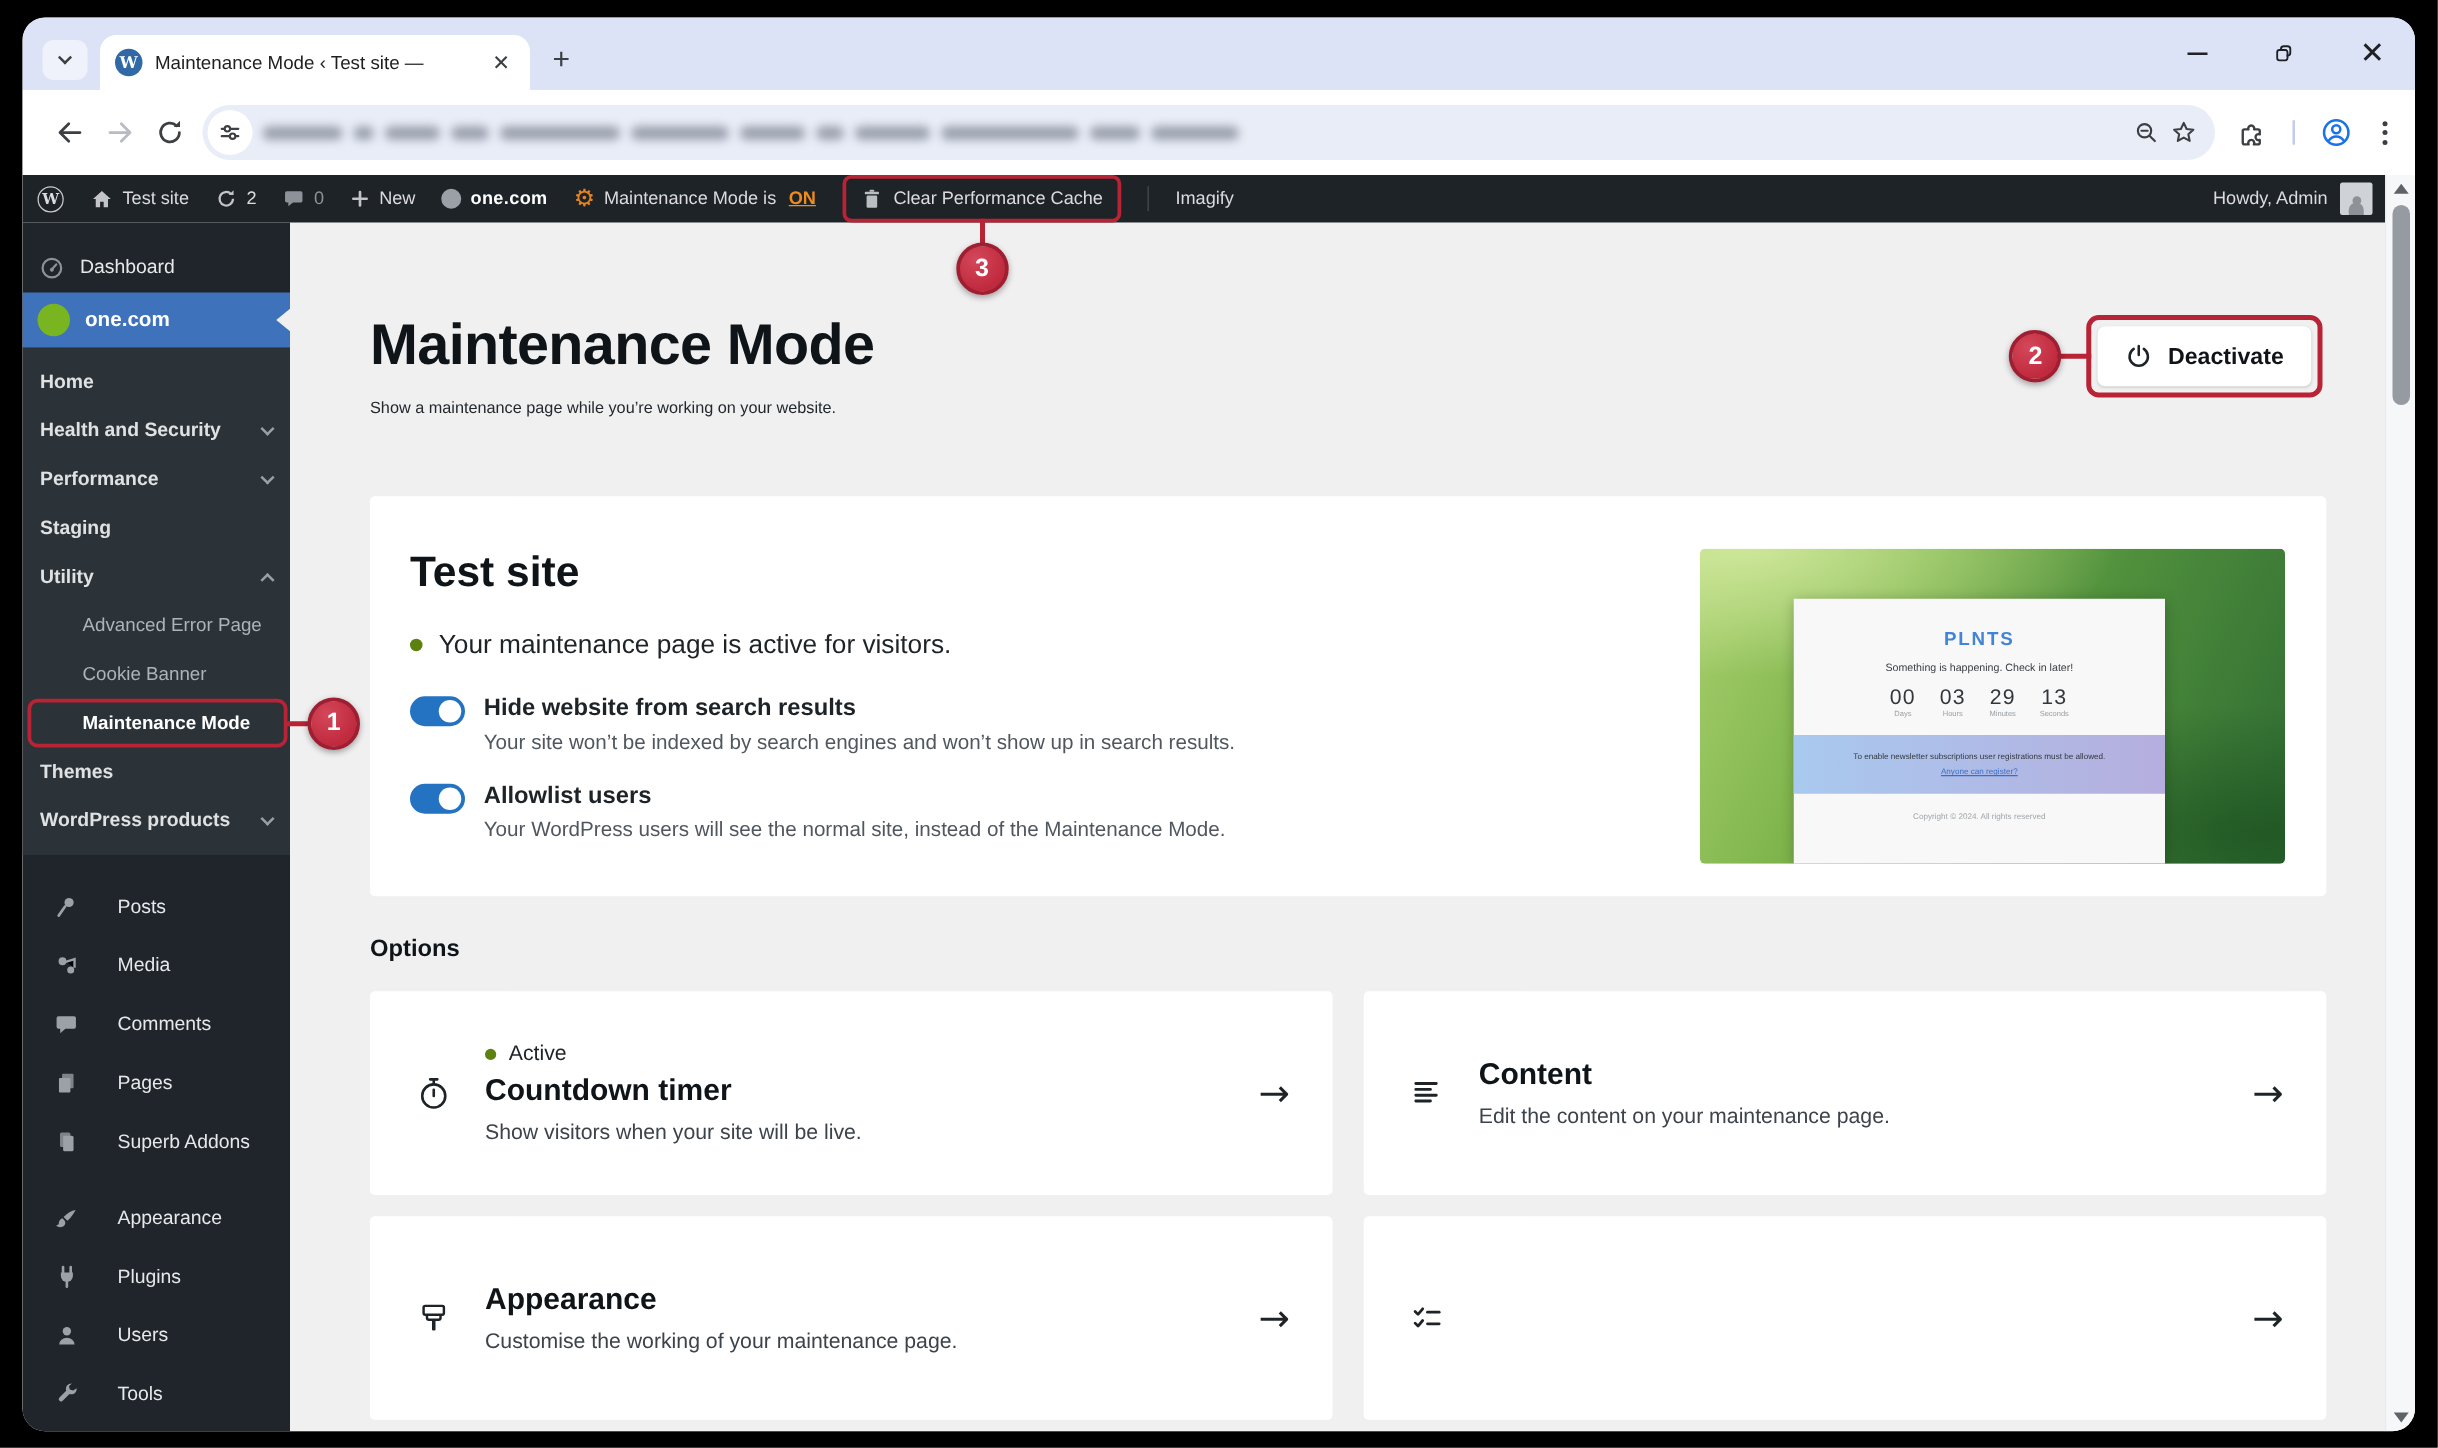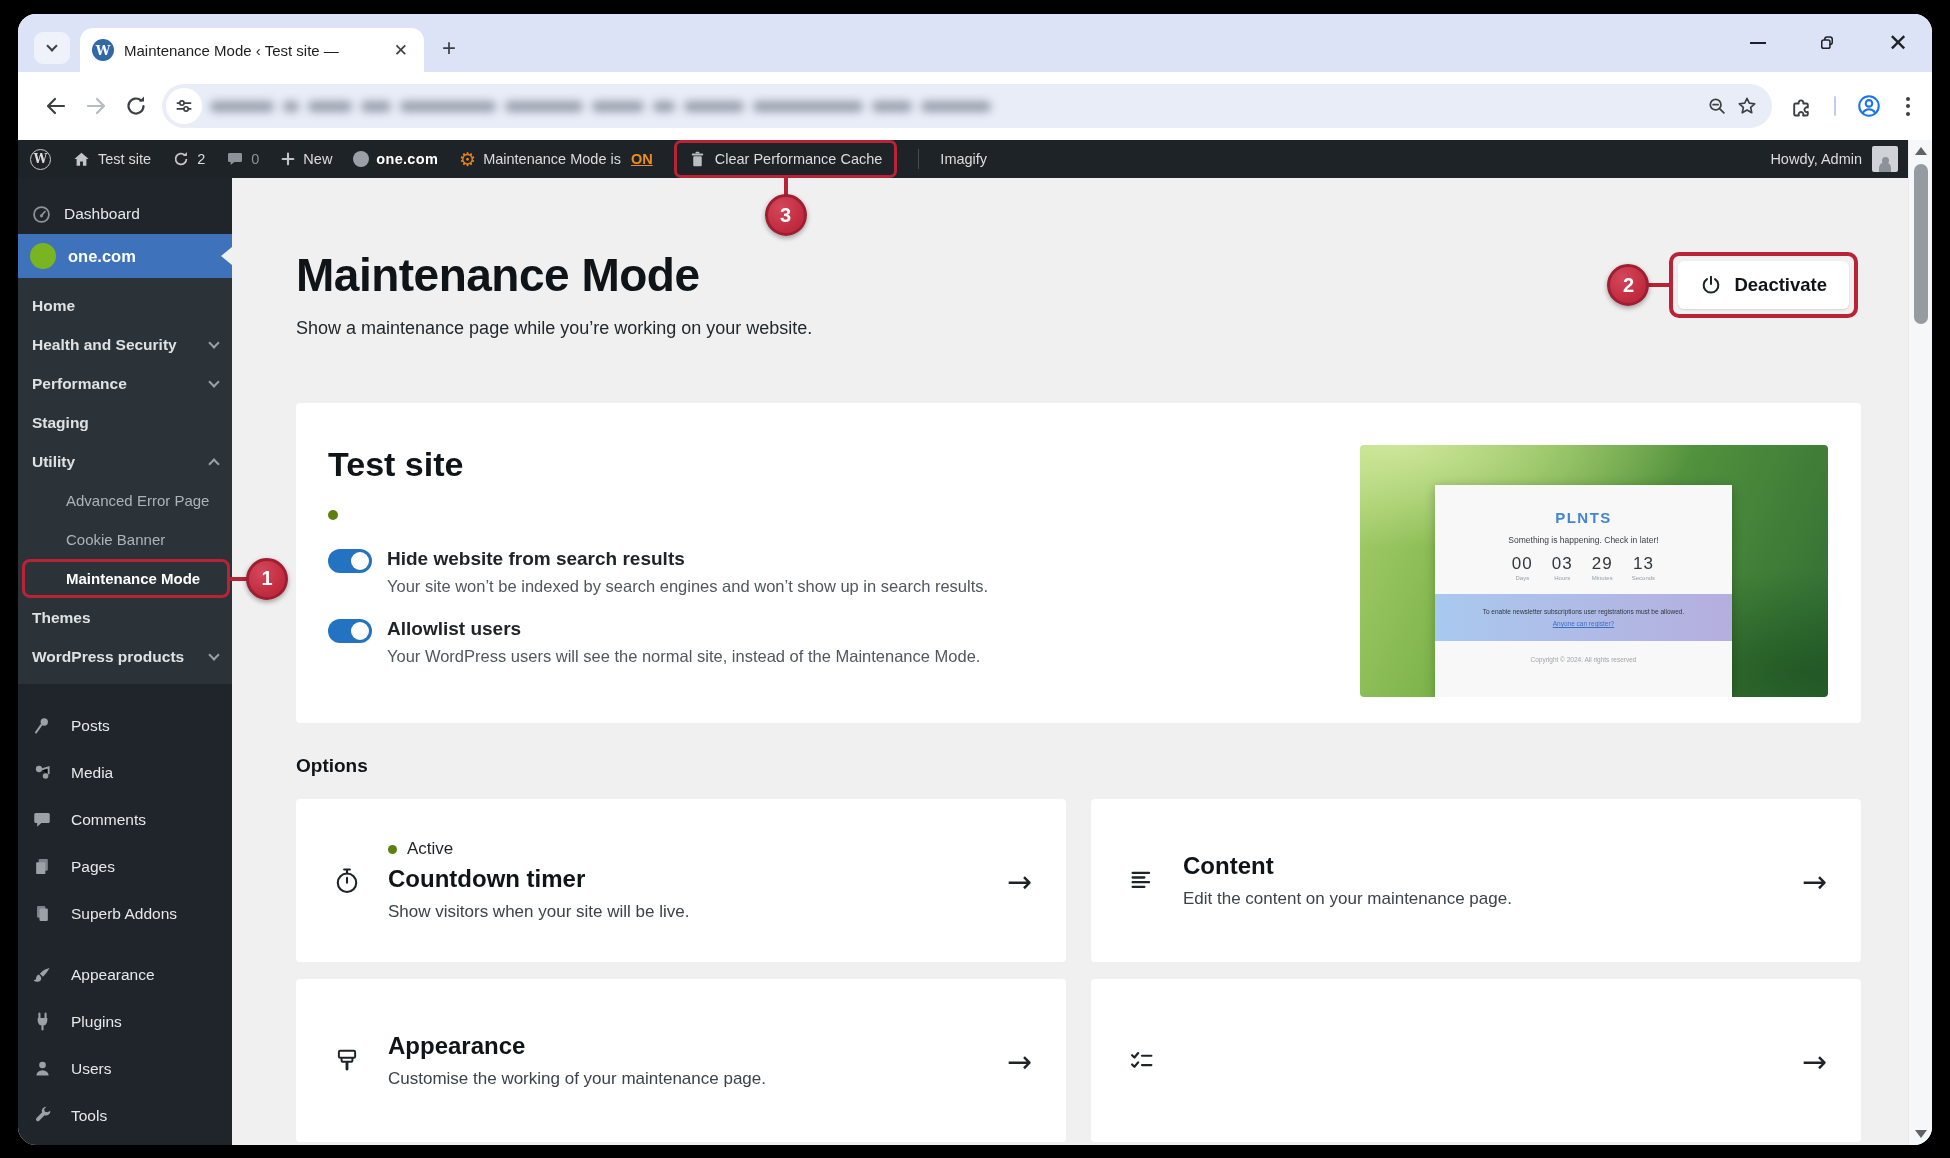--- a/index.html
+++ b/index.html
@@ -75,29 +75,29 @@
   .sb-group { background:#2c3338; padding:8px 0; }
   .sb-gitem { height:39px; display:flex; align-items:center; padding:0 14px; font-weight:600; color:#dfe1e3; }
   .sb-gitem .chv { margin-left:auto; }
   .sb-sub { height:39px; display:flex; align-items:center; padding-left:48px; font-size:15px; font-weight:400; color:#aeb3b8; position:relative; }
   .sb-sub.active { color:#fff; font-weight:600; }
   .mm-frame { position:absolute; left:4px; right:2px; top:0; bottom:0; border:3px solid #b82336; border-radius:8px; pointer-events:none; }
   .mm-line { position:absolute; left:calc(100% + 2px); top:50%; margin-top:-2px; width:19px; height:4px; background:#b82336; }
   .mm-circle { position:absolute; left:calc(100% + 19px); top:50%; transform:translateY(-50%); }
   .sb-spacer { height:18px; }
   .sb-sep { height:14px; }
-  .sb-main { height:47px; display:flex; align-items:center; gap:18px; padding:0 13px; }
+  .sb-main { height:47px; display:flex; align-items:center; gap:30px; padding:0 24px; }
   .chv { display:inline-block; width:8px; height:8px; border-right:2.2px solid #9aa0a6; border-bottom:2.2px solid #9aa0a6; transform:rotate(45deg); margin-top:-4px; }
   .chv.up { transform:rotate(-135deg); margin-top:4px; }
   .sbicon { width:22px; display:flex; justify-content:center; flex:none; }
 
   
   .content { flex:1; background:#f0f0f1; position:relative; padding:0 47px 0 64px; min-width:0; }
   .page-title { font-size:46px; font-weight:700; color:#0f1418; letter-spacing:-.5px; margin-top:70px; }
-  .page-sub { font-size:18px; color:#23282d; margin-top:16px; }
+  .page-sub { font-size:13px; color:#23282d; margin-top:16px; }
 
   .annot-box { position:absolute; top:74px; right:50px; border:4px solid #b82336; border-radius:10px; padding:5px; }
   .deactivate-btn { height:48px; background:#fff; border:none; border-radius:6px; padding:0 22px;
     display:flex; align-items:center; gap:12px; font-size:18.5px; font-weight:600; color:#101418;
     box-shadow:0 1px 2px rgba(0,0,0,.12); font-family:inherit; }
   .circle2 { position:absolute; left:-66px; top:50%; transform:translateY(-50%); }
   .line2 { position:absolute; left:-28px; top:50%; margin-top:-2px; width:28px; height:4px; background:#b82336; }
 
   .site-card { margin-top:64px; background:#fff; border-radius:4px; height:320px; display:flex; padding:42px 33px 0 32px; }
   .sc-left { flex:1; min-width:0; }
@@ -477,20 +477,21 @@
                 </svg>
               <span>Deactivate</span>
             </button>
           </div>
 
           <div class="site-card">
             <div class="sc-left">
               <div class="sc-heading">Test site</div>
               <div class="status-row">
                 <span class="gdot"></span>
+                <span>Your maintenance page is active for visitors.</span>
               </div>
               <div class="toggle-row">
                 <span class="toggle">
                     <i></i>
                   </span>
                 <span>
                   <div class="tr-label">Hide website from search results</div>
                   <div class="tr-desc">Your site won’t be indexed by search engines and won’t show up in search results.</div>
                 </span>
               </div>

